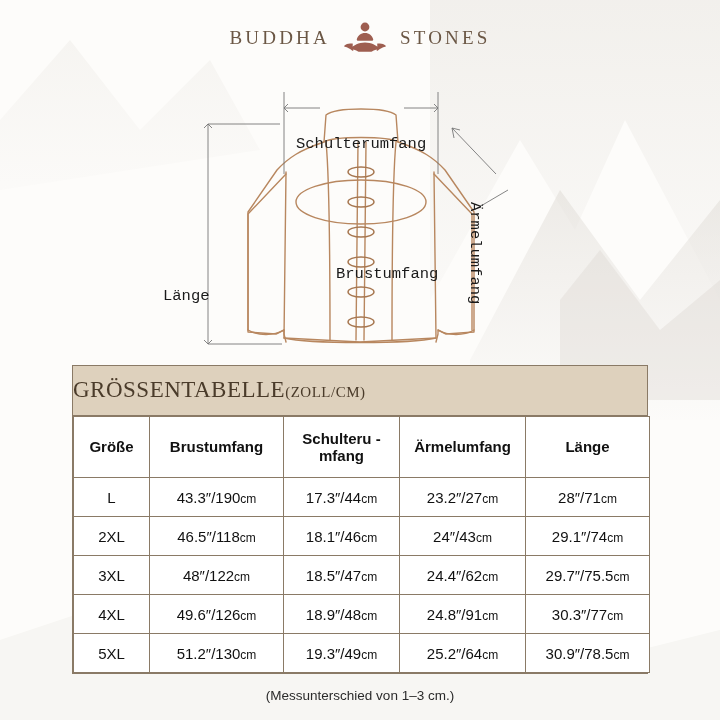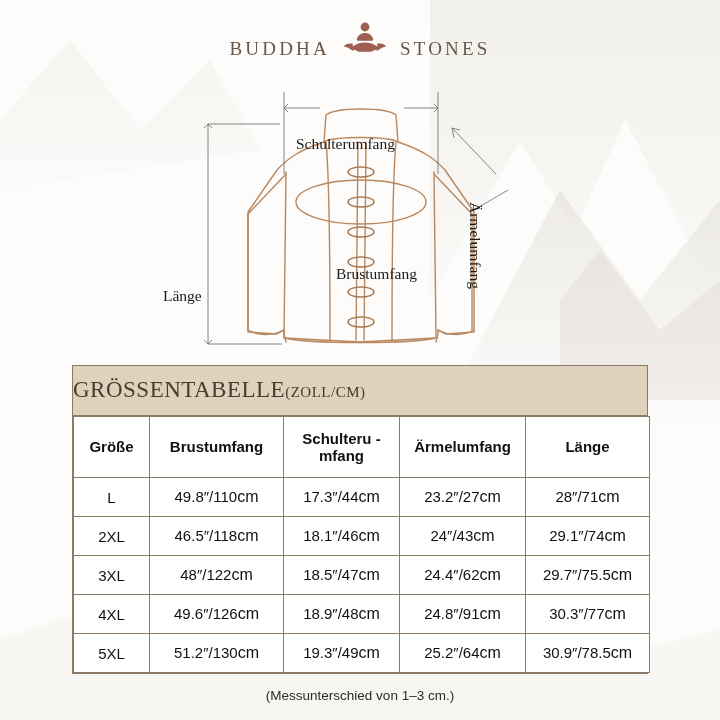--- a/index.html
+++ b/index.html
@@ -28,21 +28,21 @@
     pointer-events: none;
   }
 
   
   .brand {
     position: absolute;
     top: 16px;
     left: 0;
     width: 720px;
     display: flex;
-    align-items: flex-end;
+    align-items: center;
     justify-content: center;
     gap: 12px;
     z-index: 5;
   }
   .brand-word {
     font-family: "Liberation Serif", serif;
     font-size: 19px;
     letter-spacing: 3.2px;
     color: #6b5745;
     font-weight: 400;
@@ -61,21 +61,21 @@
     width: 720px;
     height: 300px;
     z-index: 4;
   }
   .illu svg { display: block; }
 
   .ann {
     position: absolute;
     color: #1a1a1a;
     font-size: 15.5px;
-    font-family: Liberation Serif, serif;
+    font-family: Liberation Mono, monospace;
     white-space: nowrap;
   }
   .ann-shoulder { left: 296px; top: 73px; }
   .ann-chest    { left: 336px; top: 203px; }
   .ann-length   { left: 163px; top: 225px; }
   .ann-sleeve {
     left: 466px;
     top: 140px;
     writing-mode: vertical-rl;
     text-orientation: mixed;
@@ -126,21 +126,21 @@
     padding: 6px 2px;
     line-height: 1.15;
   }
   thead th { height: 48px; }
   tbody td { height: 24px; }
   col.c0 { width: 76px; }
   col.c1 { width: 134px; }
   col.c2 { width: 116px; }
   col.c3 { width: 126px; }
   col.c4 { width: 124px; }
-  .cm { font-size: 16px; margin-top: 48px; }
+  .cm { font-size: 12px; margin-top: 48px; }
 
   .footnote {
     position: absolute;
     left: 0;
     top: 688px;
     width: 720px;
     text-align: center;
     font-size: 13.5px;
     color: #2b2b2b;
     z-index: 6;
@@ -266,21 +266,21 @@
           <th>Größe</th>
           <th>Brustumfang</th>
           <th>Schulteru -mfang</th>
           <th>Ärmelumfang</th>
           <th>Länge</th>
         </tr>
       </thead>
       <tbody>
         <tr>
           <td>L</td>
-          <td><span>49.8″/110</span><span class="cm">cm</span></td>
+          <td><span>43.3″/190</span><span class="cm">cm</span></td>
           <td><span>17.3″/44</span><span class="cm">cm</span></td>
           <td><span>23.2″/27</span><span class="cm">cm</span></td>
           <td><span>28″/71</span><span class="cm">cm</span></td>
         </tr>
         <tr>
           <td>2XL</td>
           <td><span>46.5″/118</span><span class="cm">cm</span></td>
           <td><span>18.1″/46</span><span class="cm">cm</span></td>
           <td><span>24″/43</span><span class="cm">cm</span></td>
           <td><span>29.1″/74</span><span class="cm">cm</span></td>

